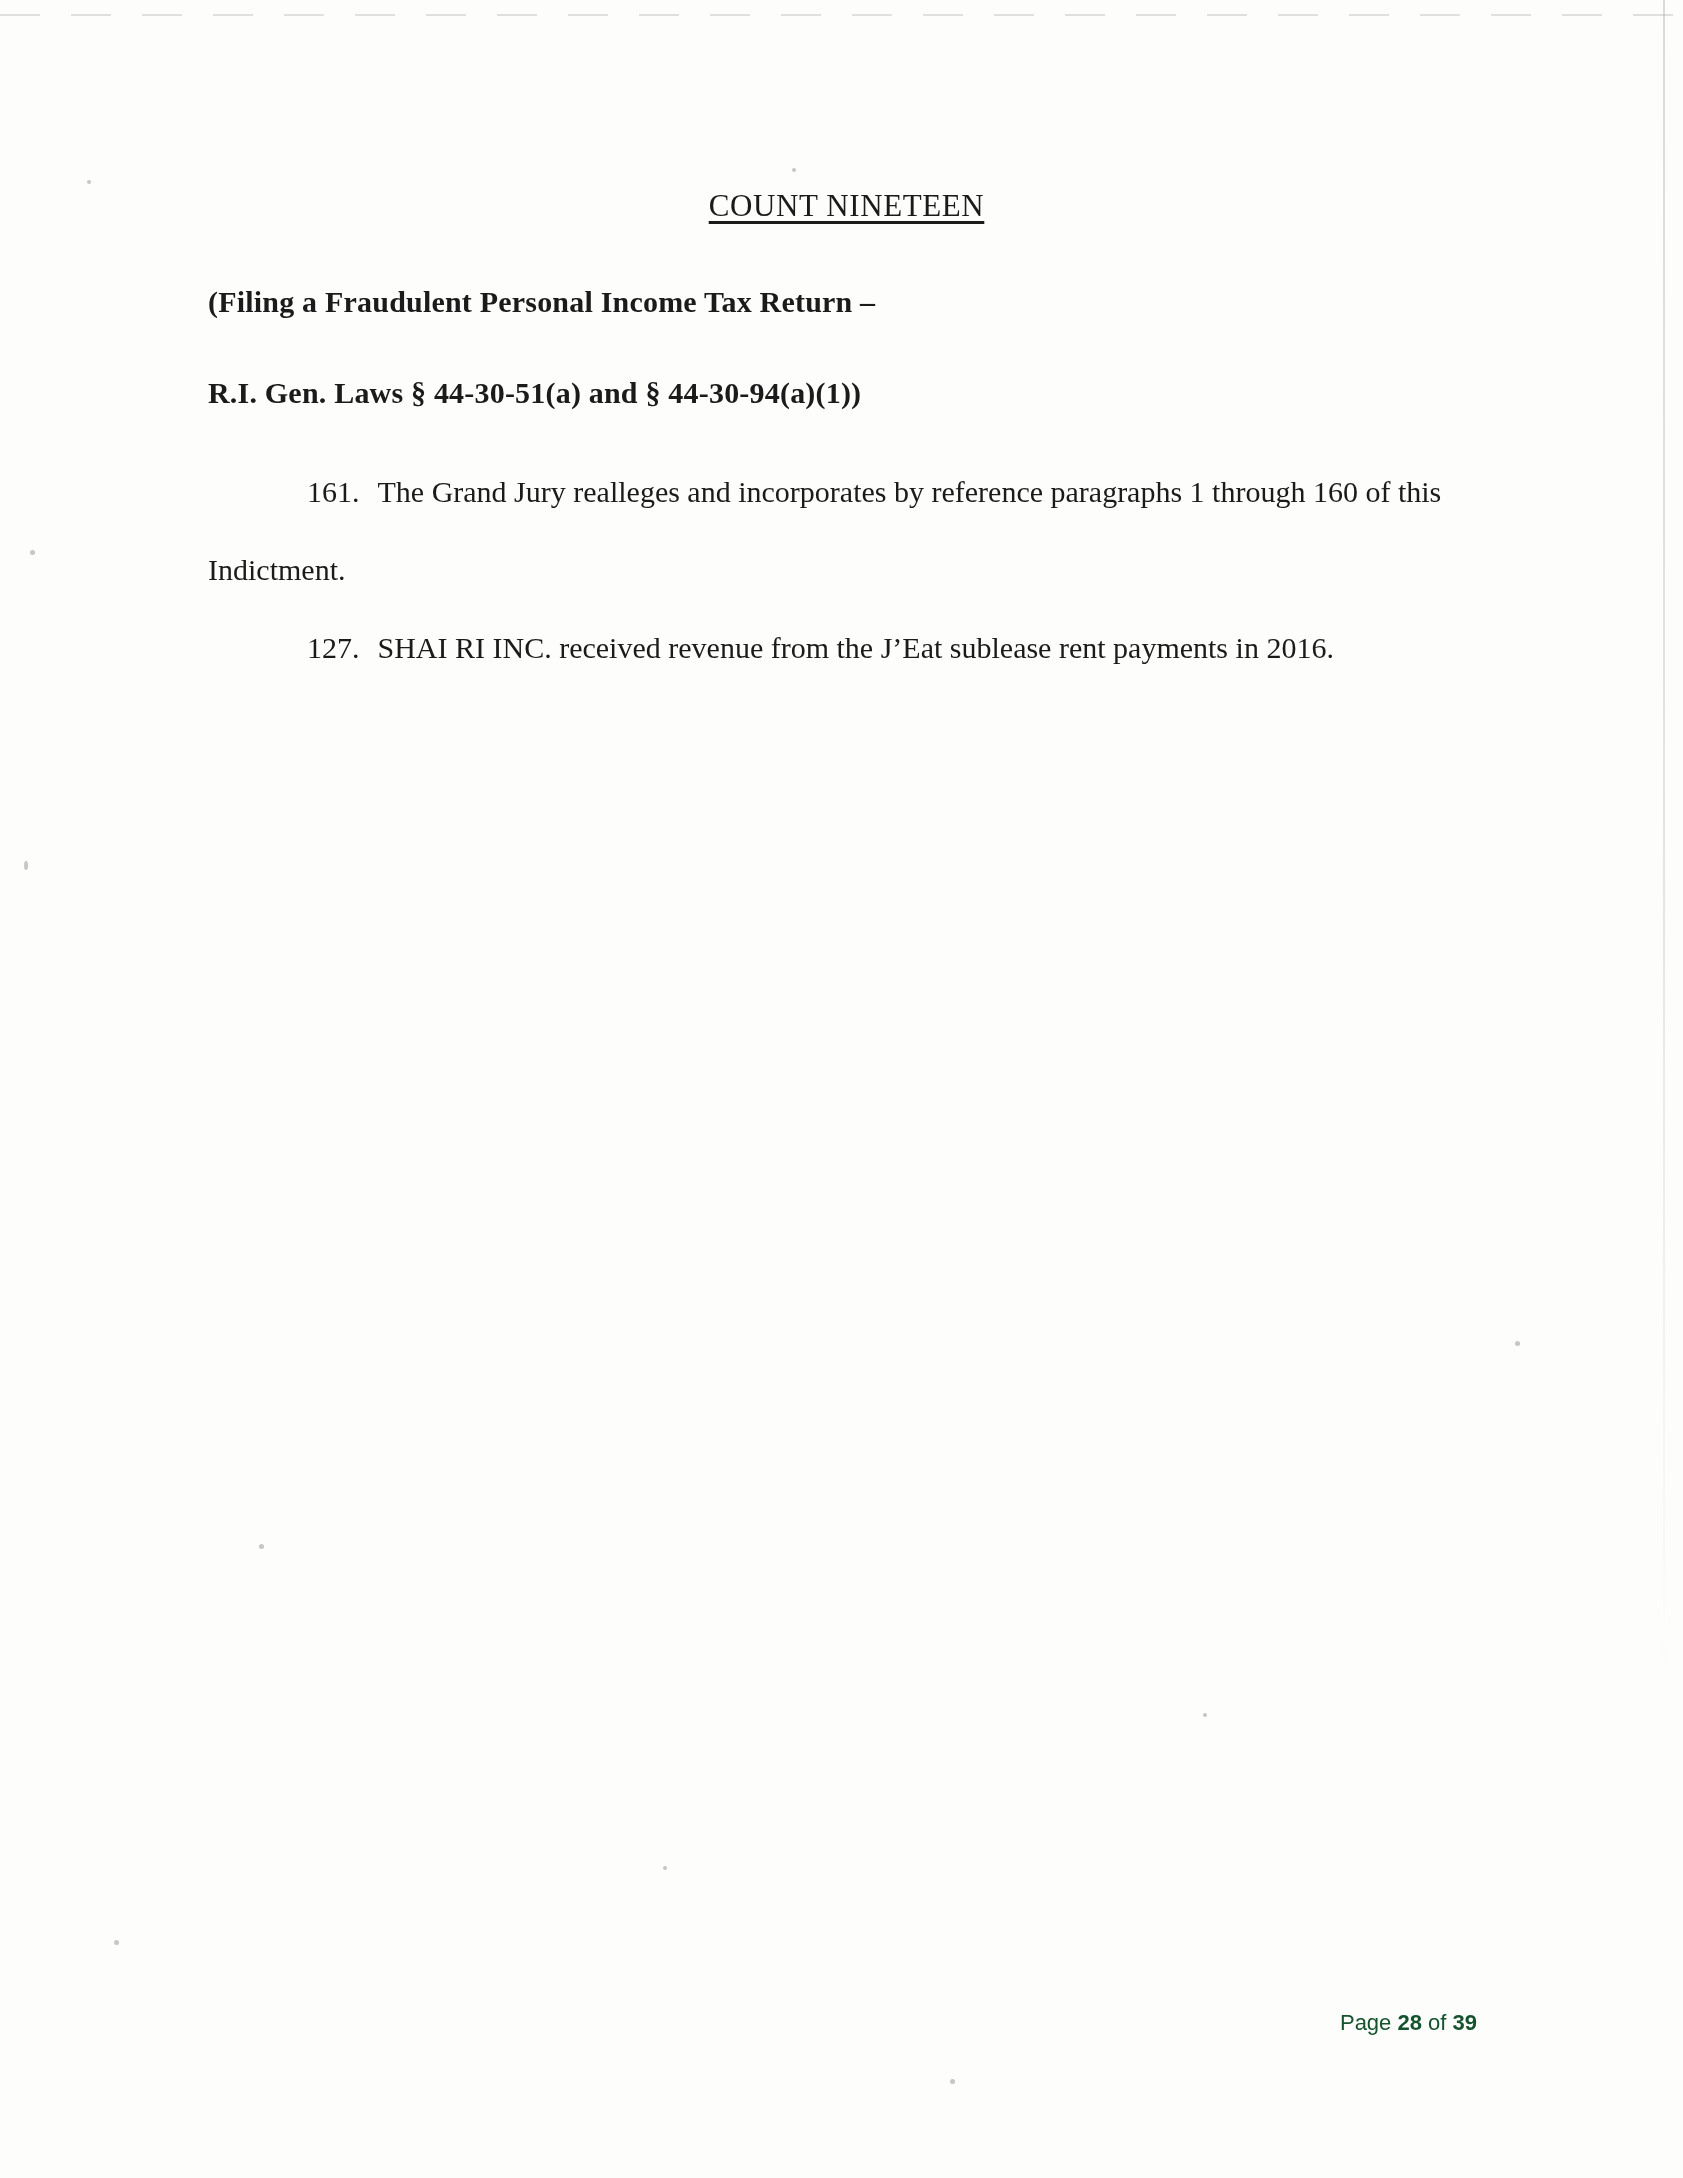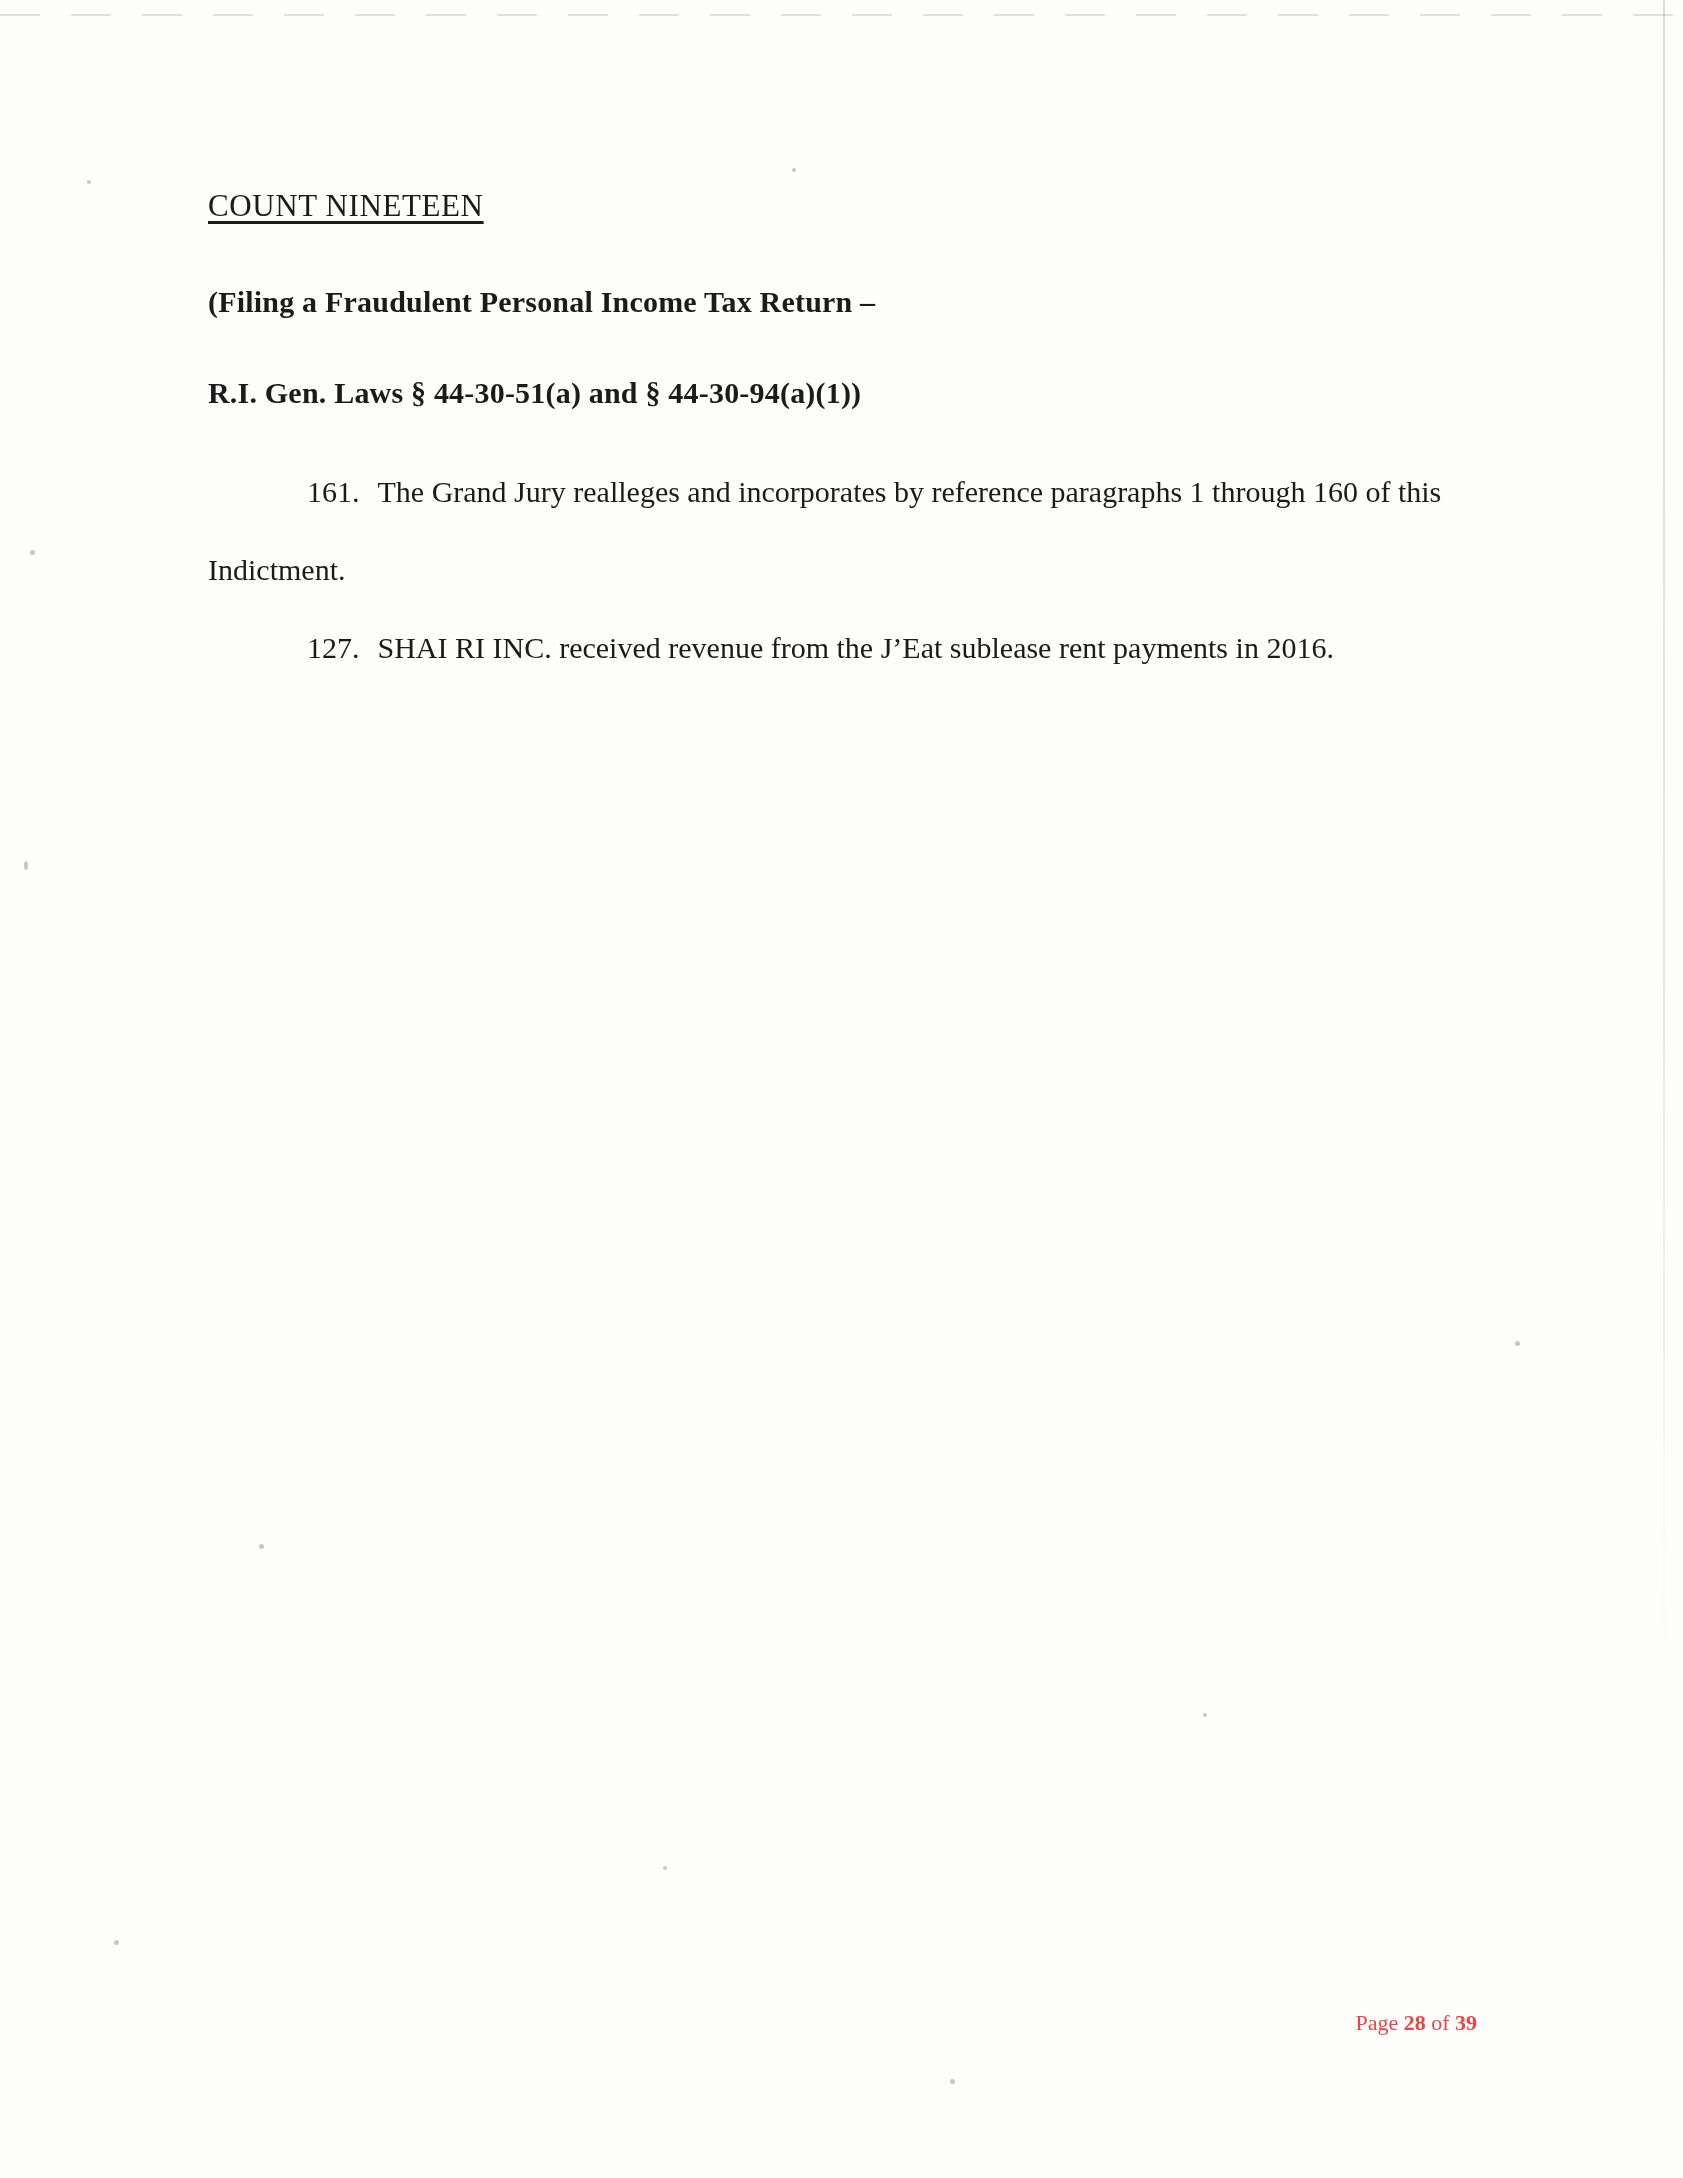--- a/index.html
+++ b/index.html
@@ -59,20 +59,21 @@
   }
 
   #document-body {
     position: absolute;
     left: 208px;
     top: 188px;
     width: 1277px;
   }
 
   .count-heading {
+    text-align: center;
     font-size: 31px;
     letter-spacing: 0.6px;
     text-decoration: underline;
     text-underline-offset: 5px;
     margin: 0 0 61px 0;
     font-weight: 400;
   }
 
   .subtitle-line {
     text-align: left;
@@ -94,23 +95,23 @@
   }
   .para .num {
     margin-right: 18px;
     margin-left: 8px;
   }
 
   .page-footer {
     position: absolute;
     right: 206px;
     bottom: 142px;
-    font-family: Liberation Serif, serif;
+    font-family: Liberation Sans, sans-serif;
     font-size: 22px;
-    color: #ef4444;
+    color: #14532d;
   }
   .page-footer .strong {
     font-weight: bold;
   }
 </style>
 </head>
 <body>
 
 <div id="scan-page">
 

